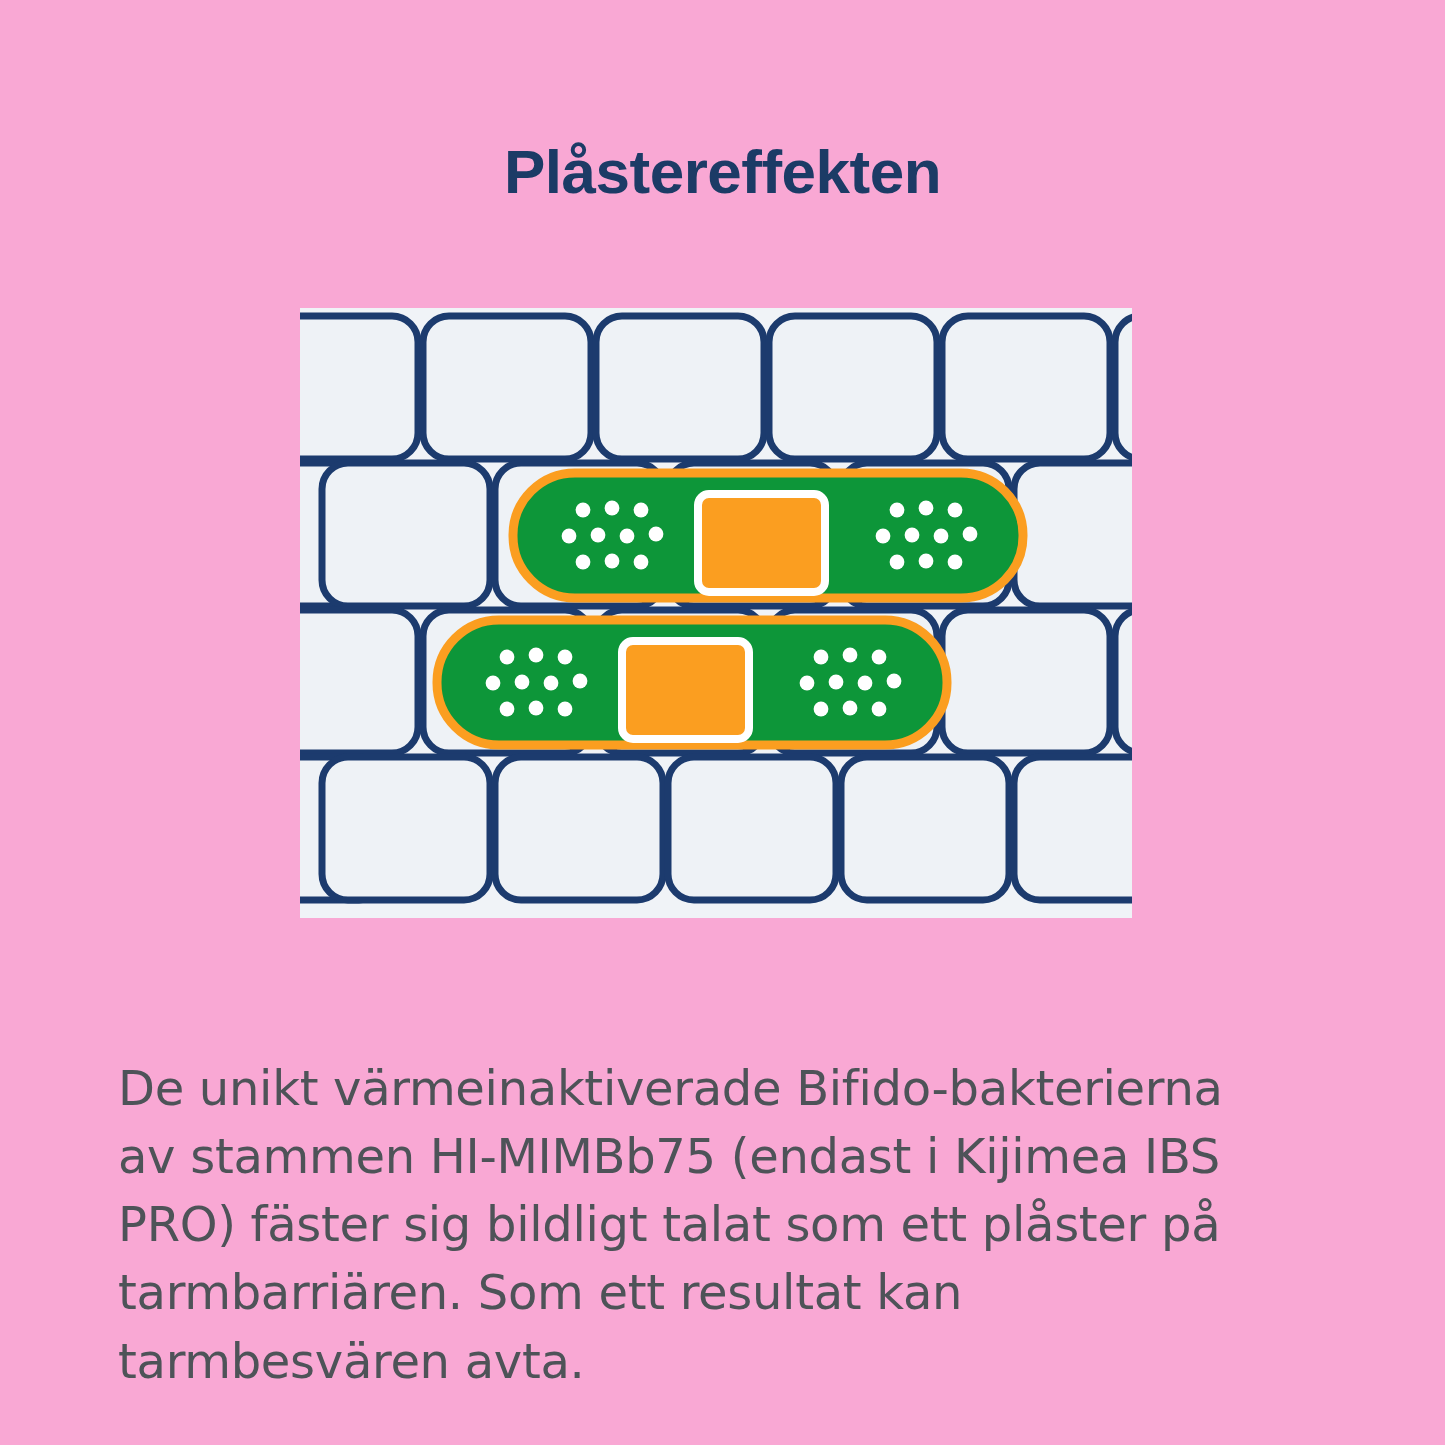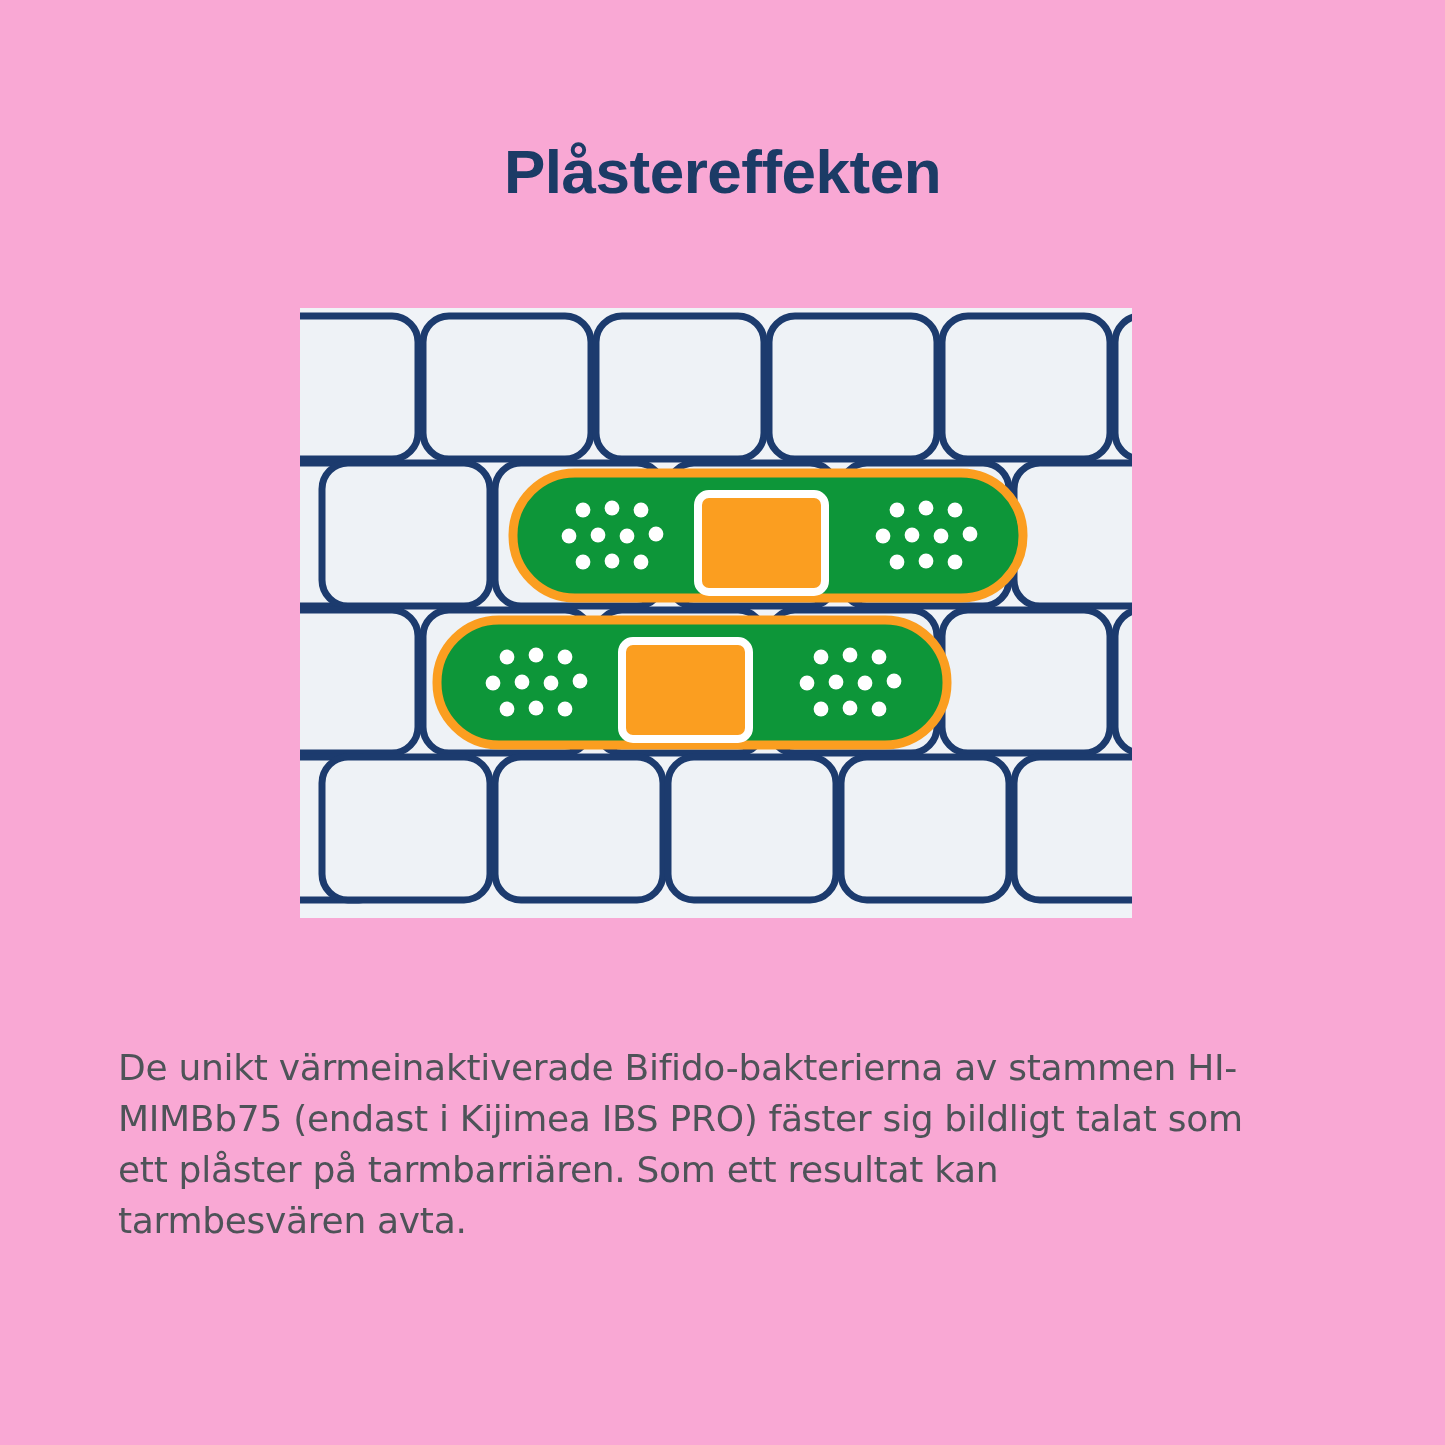--- a/index.html
+++ b/index.html
@@ -42,21 +42,21 @@
   .illustration svg {
     display: block;
     width: 832px;
     height: 610px;
   }
   .body-copy {
     position: absolute;
     left: 118px;
     top: 1006px;
     width: 1130px;
-    font-size: 36px;
+    font-size: 48px;
     line-height: 1.42;
     color: #4e5358;
     font-family: "DejaVu Sans", sans-serif;
     font-weight: 400;
     letter-spacing: -0.3px;
   }
 </style>
 </head>
 <body>
 

